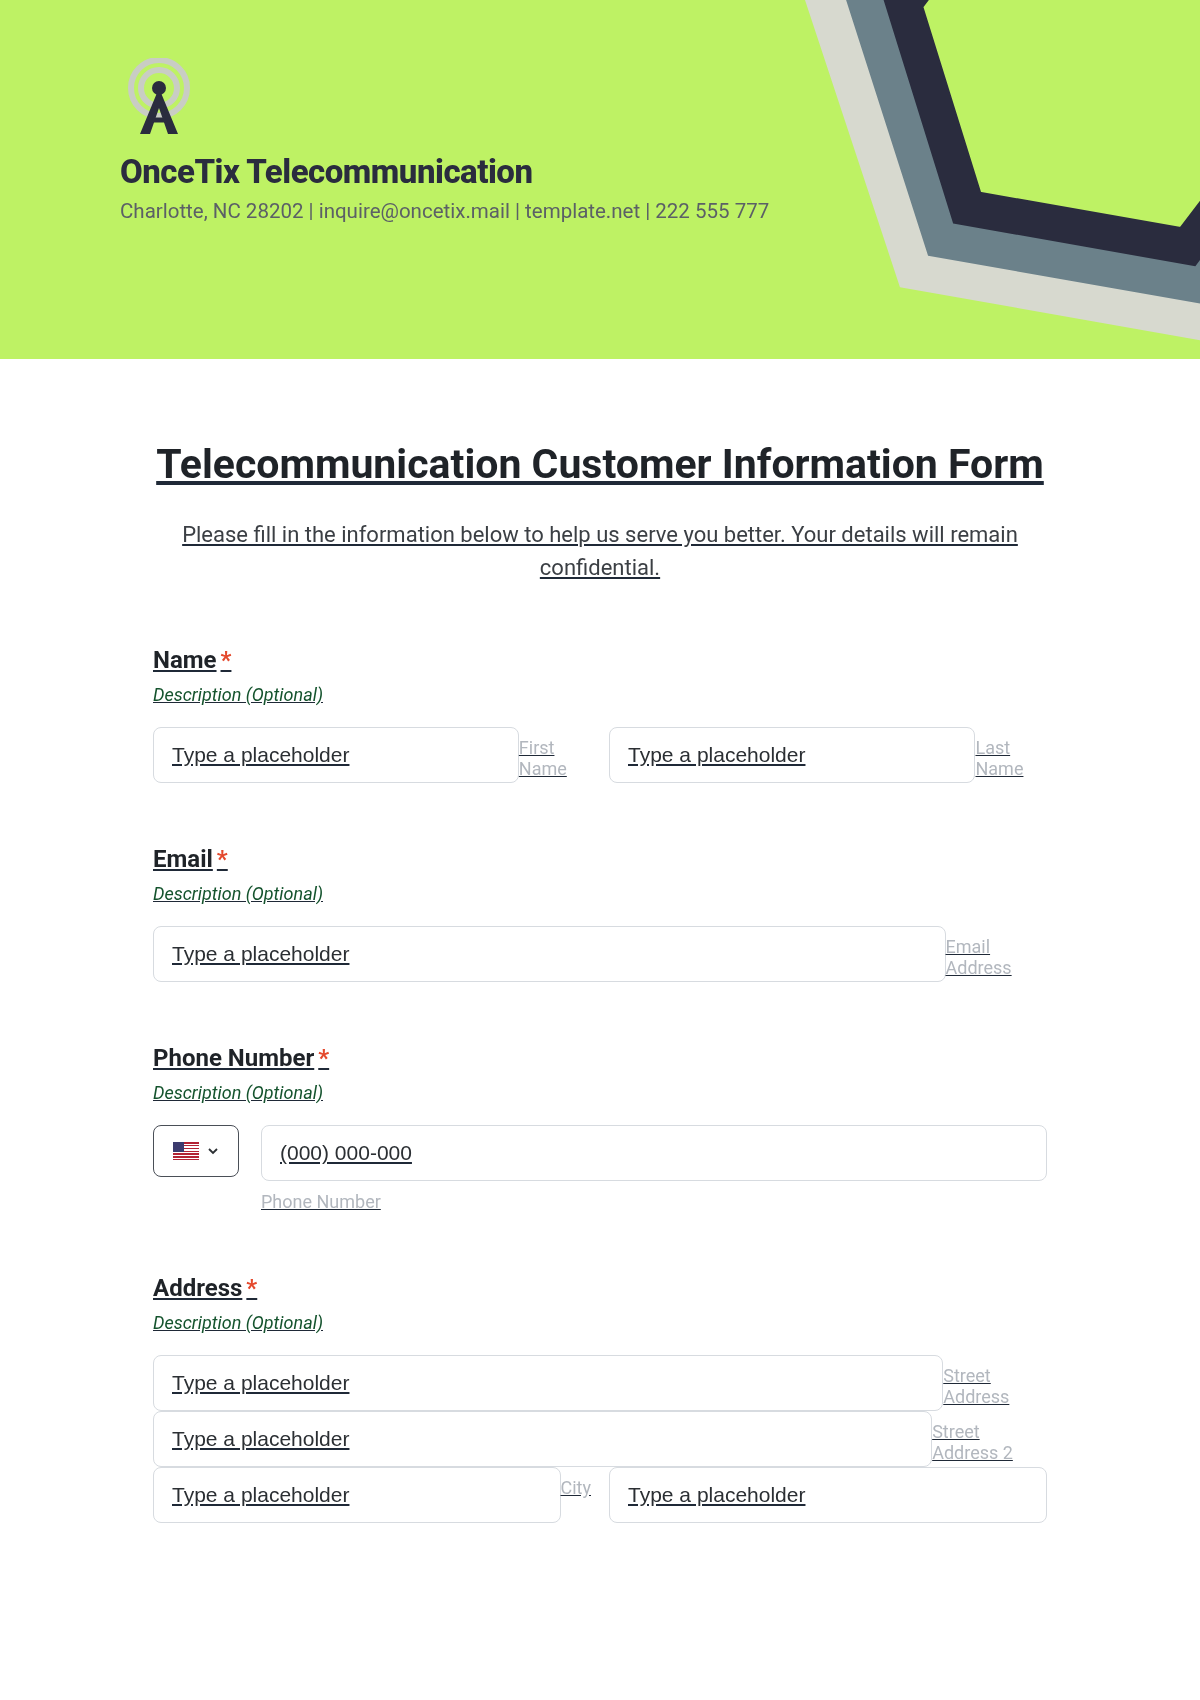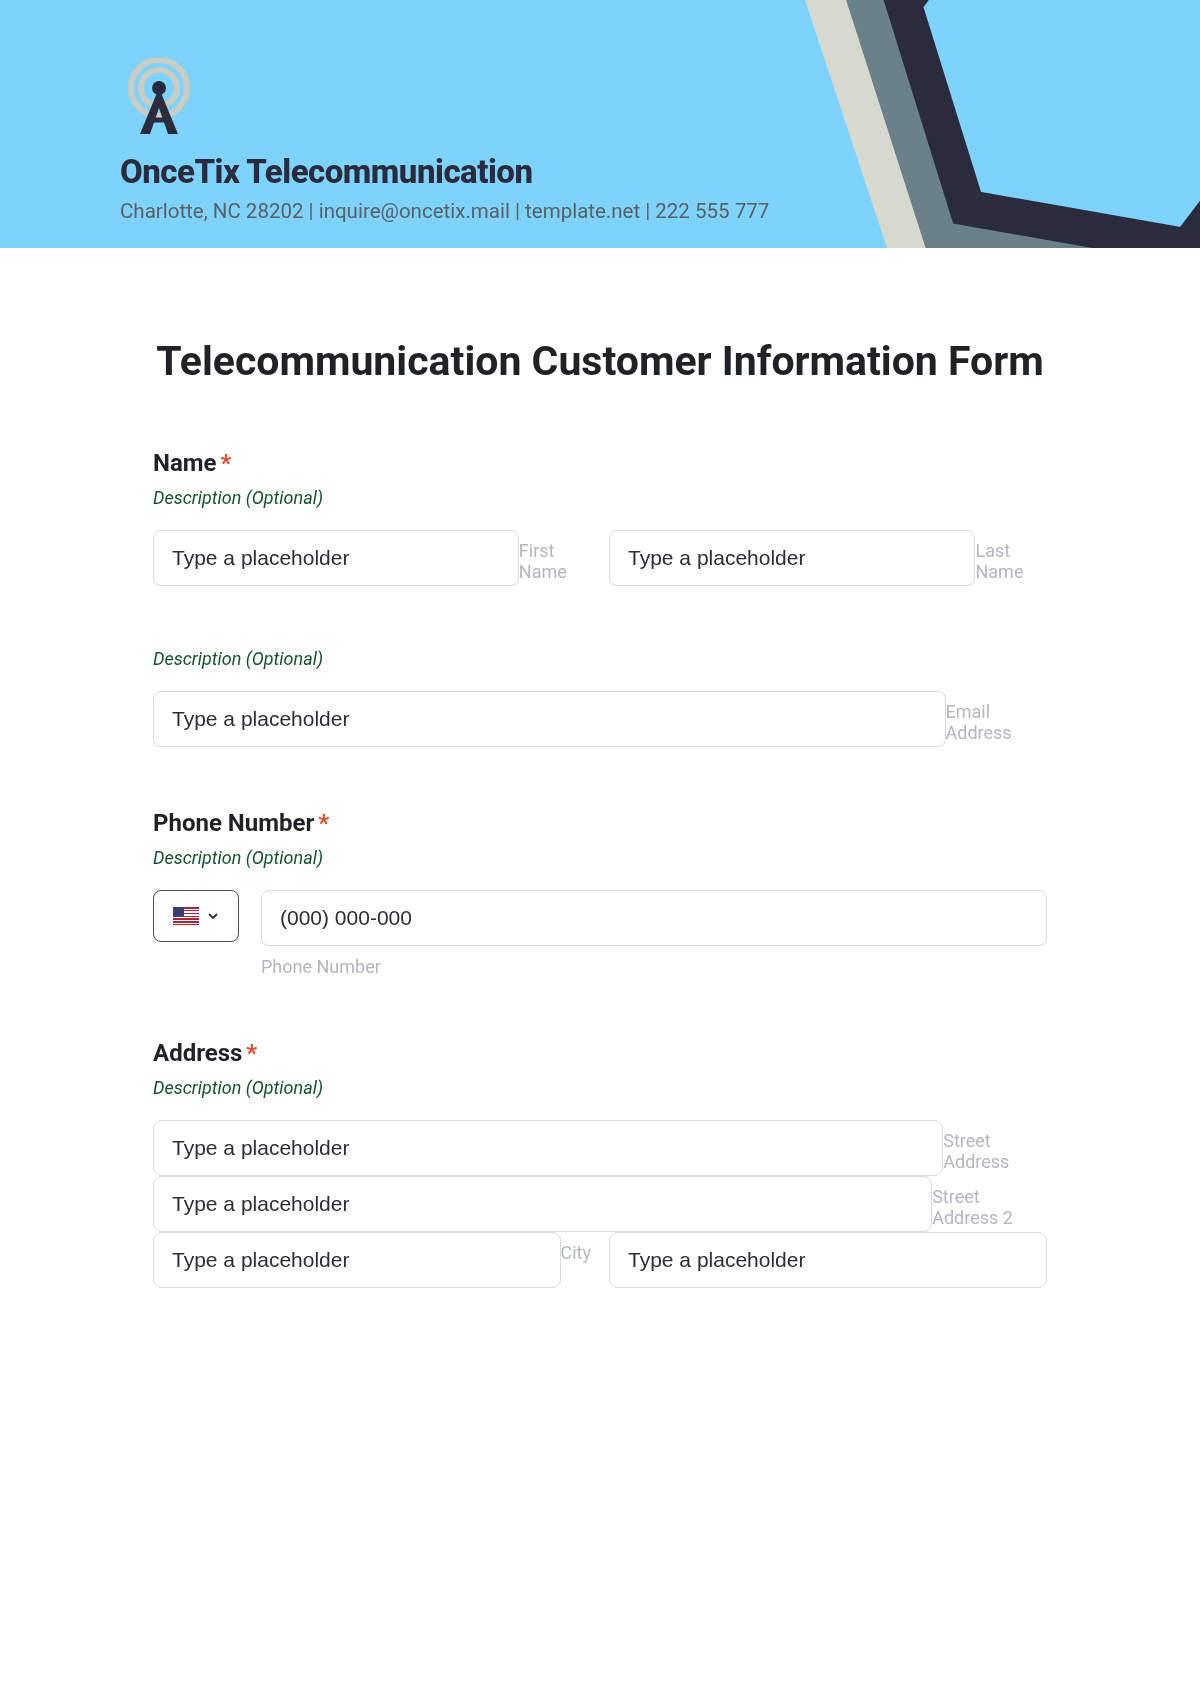--- a/index.html
+++ b/index.html
@@ -4,22 +4,22 @@
 <style>
   * { box-sizing: border-box; margin: 0; padding: 0; }
   body {
     font-family: -apple-system, BlinkMacSystemFont, "Segoe UI", Roboto, Helvetica, Arial, sans-serif;
     background: #ffffff;
     width: 1200px;
     color: #1f2937;
   }
   .header-wrap {
     position: relative;
-    background: #7dd3fc;
-    height: 248px;
+    background: #bef264;
+    height: 359px;
     overflow: hidden;
   }
   .deco-bottom-left {
     position: absolute;
     left: -40px;
     bottom: -90px;
   }
   .deco-top-right {
     position: absolute;
     right: -220px;
@@ -38,23 +38,24 @@
     color: #2A2C3E;
     letter-spacing: -0.5px;
   }
   .company-meta {
     font-size: 20.5px;
     color: #5b6066;
     margin-top: 8px;
   }
   .content {
     width: 894px;
-    margin: 8px auto;
+    margin: 0 auto;
     padding-top: 80px;
     padding-bottom: 40px;
+    text-decoration: underline;
   }
   .form-title {
     font-size: 41px;
     font-weight: 700;
     text-align: center;
     color: #1f2328;
     line-height: 1.25;
   }
   .form-intro {
     font-size: 22px;
@@ -143,39 +144,43 @@
         <path d="M28 62 L50 62" stroke="#2A2C3E" stroke-width="5"></path>
       </svg>
     </div>
     <div class="company-name">OnceTix Telecommunication</div>
     <div class="company-meta">Charlotte, NC 28202 | inquire@oncetix.mail | template.net | 222 555 777</div>
   </div>
 </div>
 
 <div class="content">
   <h1 class="form-title">Telecommunication Customer Information Form</h1>
+  <p class="form-intro">Please fill in the information below to help us serve you better. Your details will remain confidential.</p>
 
   <div class="field-group">
     <div class="field-label">
       <span>Name</span><span class="req">*</span>
     </div>
     <div class="field-desc">Description (Optional)</div>
     <div class="row">
       <div class="col">
         <input class="input" placeholder="Type a placeholder" style="">
         <div class="sublabel">First Name</div>
       </div>
       <div class="col">
         <input class="input" placeholder="Type a placeholder" style="">
         <div class="sublabel">Last Name</div>
       </div>
     </div>
   </div>
 
   <div class="field-group">
+    <div class="field-label">
+      <span>Email</span><span class="req">*</span>
+    </div>
     <div class="field-desc">Description (Optional)</div>
     <div class="row">
       <div class="col full">
         <input class="input" placeholder="Type a placeholder" style="">
         <div class="sublabel">Email Address</div>
       </div>
     </div>
   </div>
 
   <div class="field-group">

